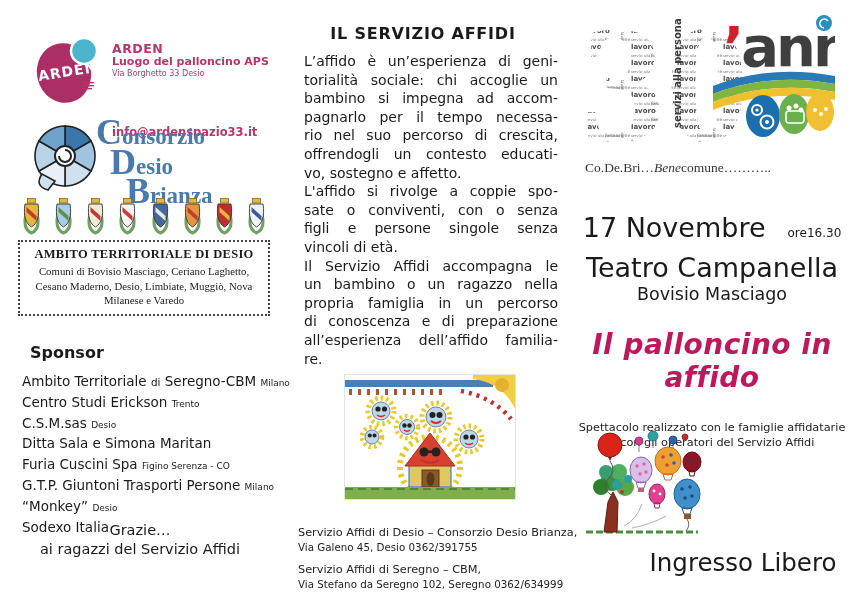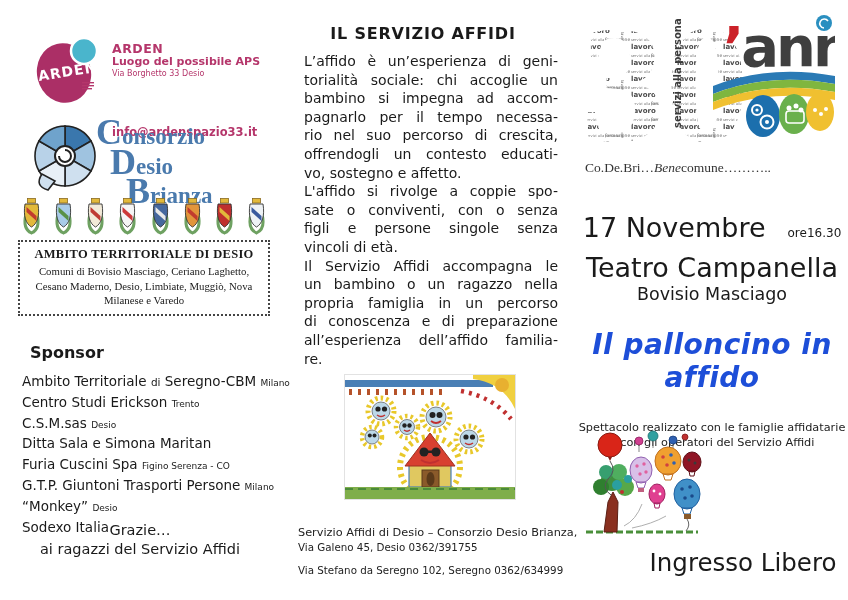--- a/index.html
+++ b/index.html
@@ -65,21 +65,21 @@
       <ellipse cx="34" cy="37" rx="27" ry="30" transform="rotate(-14 34 37)" fill="#ab2f66"></ellipse>
       <circle cx="54" cy="15" r="13" fill="#4ab5cc" stroke="#ffffff" stroke-width="2.5"></circle>
       <text x="9" y="45" transform="rotate(-9 9 45)" font-size="14" font-weight="bold" fill="#ffffff" letter-spacing="1">ARDEN</text>
       <rect x="52" y="46" width="12" height="1.4" fill="#b5366b"></rect>
       <rect x="52" y="49" width="12" height="1.4" fill="#b5366b"></rect>
       <rect x="52" y="52" width="10" height="1.4" fill="#b5366b"></rect>
     </svg>
   </div>
   <div class="abs arden-text">
     <div class="nm">ARDEN</div>
-    <div class="l1">Luogo del possibile APS</div>
+    <div class="l1">Luogo del palloncino APS</div>
     <div class="l2">Via Borghetto 33 Desio</div>
     <div class="l3">info@ardenspazio33.it</div>
   </div>
 
   <div class="abs" style="left:28px;top:116px;">
     <svg width="74" height="76" viewBox="0 0 74 76">
       <g stroke="#222" stroke-width="1.6">
         <path d="M37 40 L37 10 A30 30 0 0 1 63 25 Z" fill="#3a77ad"></path>
         <path d="M37 40 L63 25 A30 30 0 0 1 63 55 Z" fill="#9fc3e0"></path>
         <path d="M37 40 L63 55 A30 30 0 0 1 37 70 Z" fill="#cfe0ef"></path>
@@ -307,20 +307,21 @@
   </div>
 
   <div class="abs contact">
 
       <div class="blk" style="margin-bottom:9px;">
         <div>Servizio Affidi di Desio – Consorzio Desio Brianza,</div>
         <div class="c2">Via Galeno 45, Desio 0362/391755</div>
       </div>
 
       <div class="blk" style="margin-bottom:9px;">
+        <div>Servizio Affidi di Seregno – CBM,</div>
         <div class="c2">Via Stefano da Seregno 102, Seregno 0362/634999</div>
       </div>
     </div>
 
   <div class="abs" style="left:585px;top:10px;">
     <svg width="250" height="148" viewBox="0 0 250 148">
       <defs>
         <pattern id="wp" width="46" height="16" patternUnits="userSpaceOnUse">
           <text x="0" y="7" font-size="7" font-weight="bold" fill="#4a4a4a">lavoro</text>
           <text x="20" y="14.5" font-size="4.5" fill="#666">formazione</text>
@@ -358,21 +359,21 @@
       </g>
     </svg>
   </div>
 
   <div class="abs codebri"><span>Co.De.Bri…</span><span style="font-style:italic;">Bene</span><span>comune………..</span></div>
 
   <div class="abs r-stack">
     <div class="r-date"><span>17 Novembre</span><span class="r-time">ore16.30</span></div>
     <div class="r-venue">Teatro Campanella</div>
     <div class="r-city">Bovisio Masciago</div>
-    <div class="r-show" style="color:#1d4ed8;text-align:center;">Il palloncino in affido</div>
+    <div class="r-show" style="color:#be185d;text-align:center;">Il palloncino in affido</div>
     <div class="r-note">
       <div>Spettacolo realizzato con le famiglie affidatarie</div>
       <div>e con gli operatori del Servizio Affidi</div>
     </div>
   </div>
 
   <div class="abs" style="left:584px;top:430px;">
     <svg width="120" height="112" viewBox="0 0 120 112">
 
       <line x1="2" y1="102" x2="114" y2="102" stroke="#4a8f3a" stroke-width="3" stroke-dasharray="7 3"></line>

